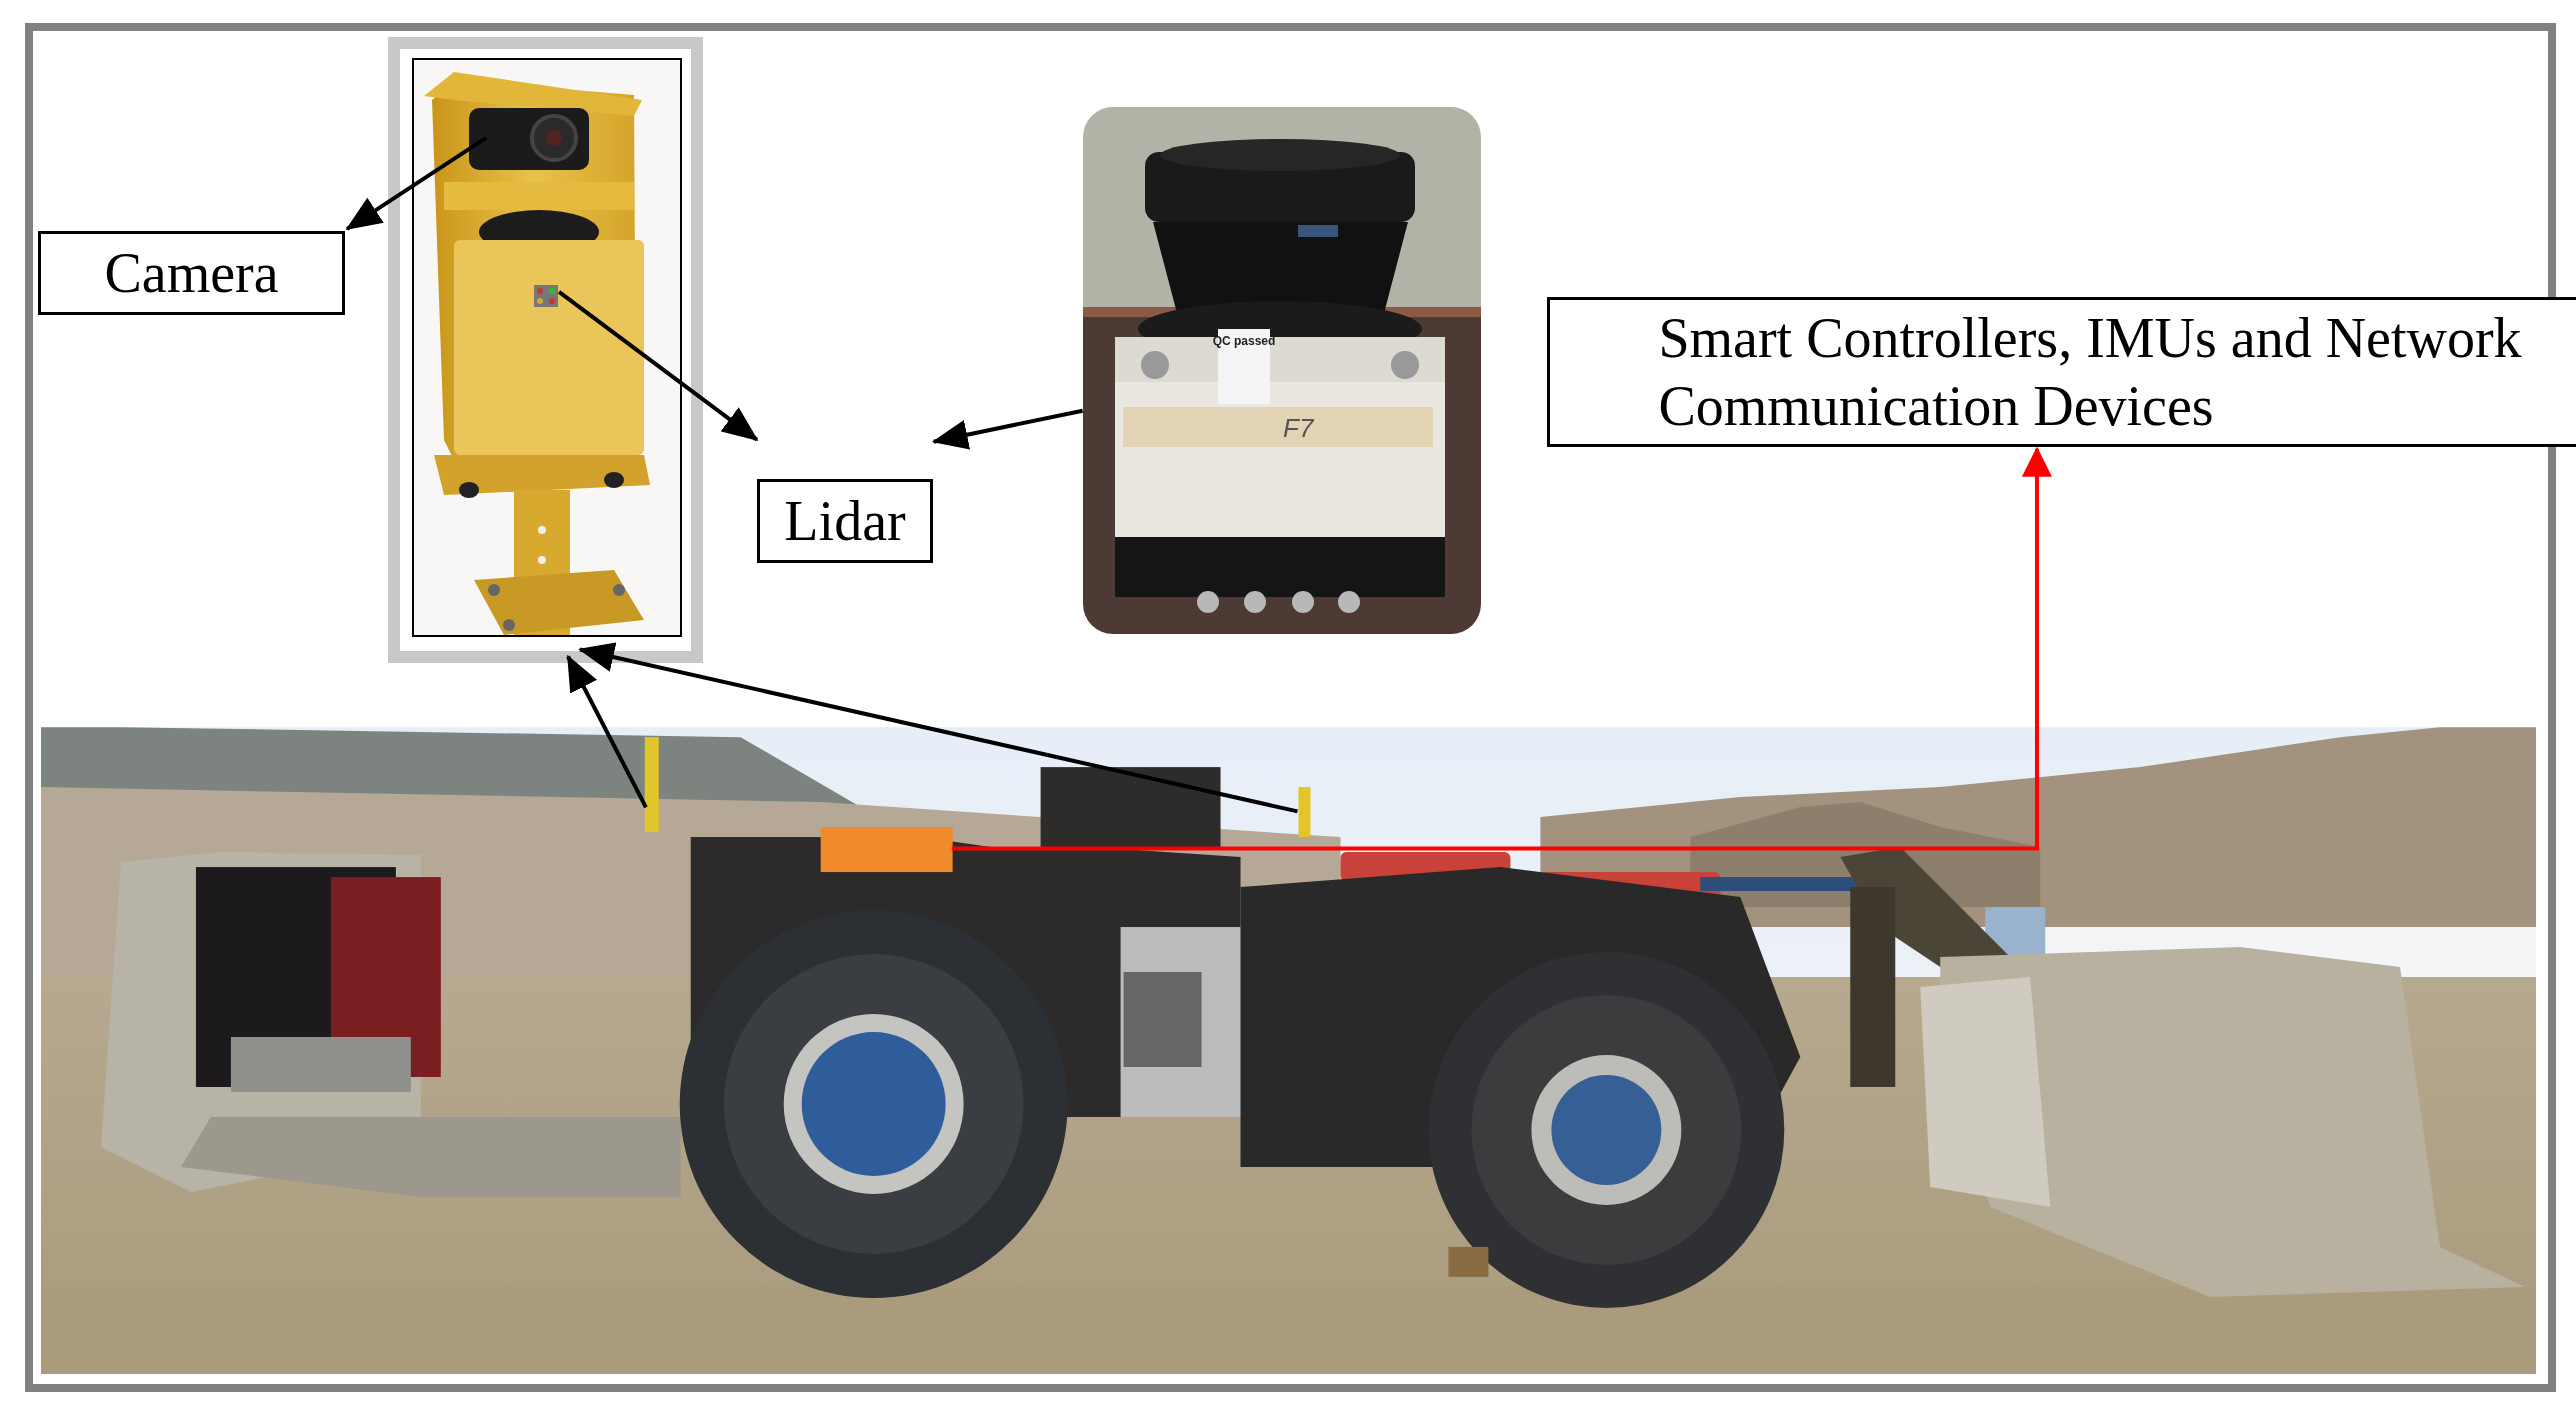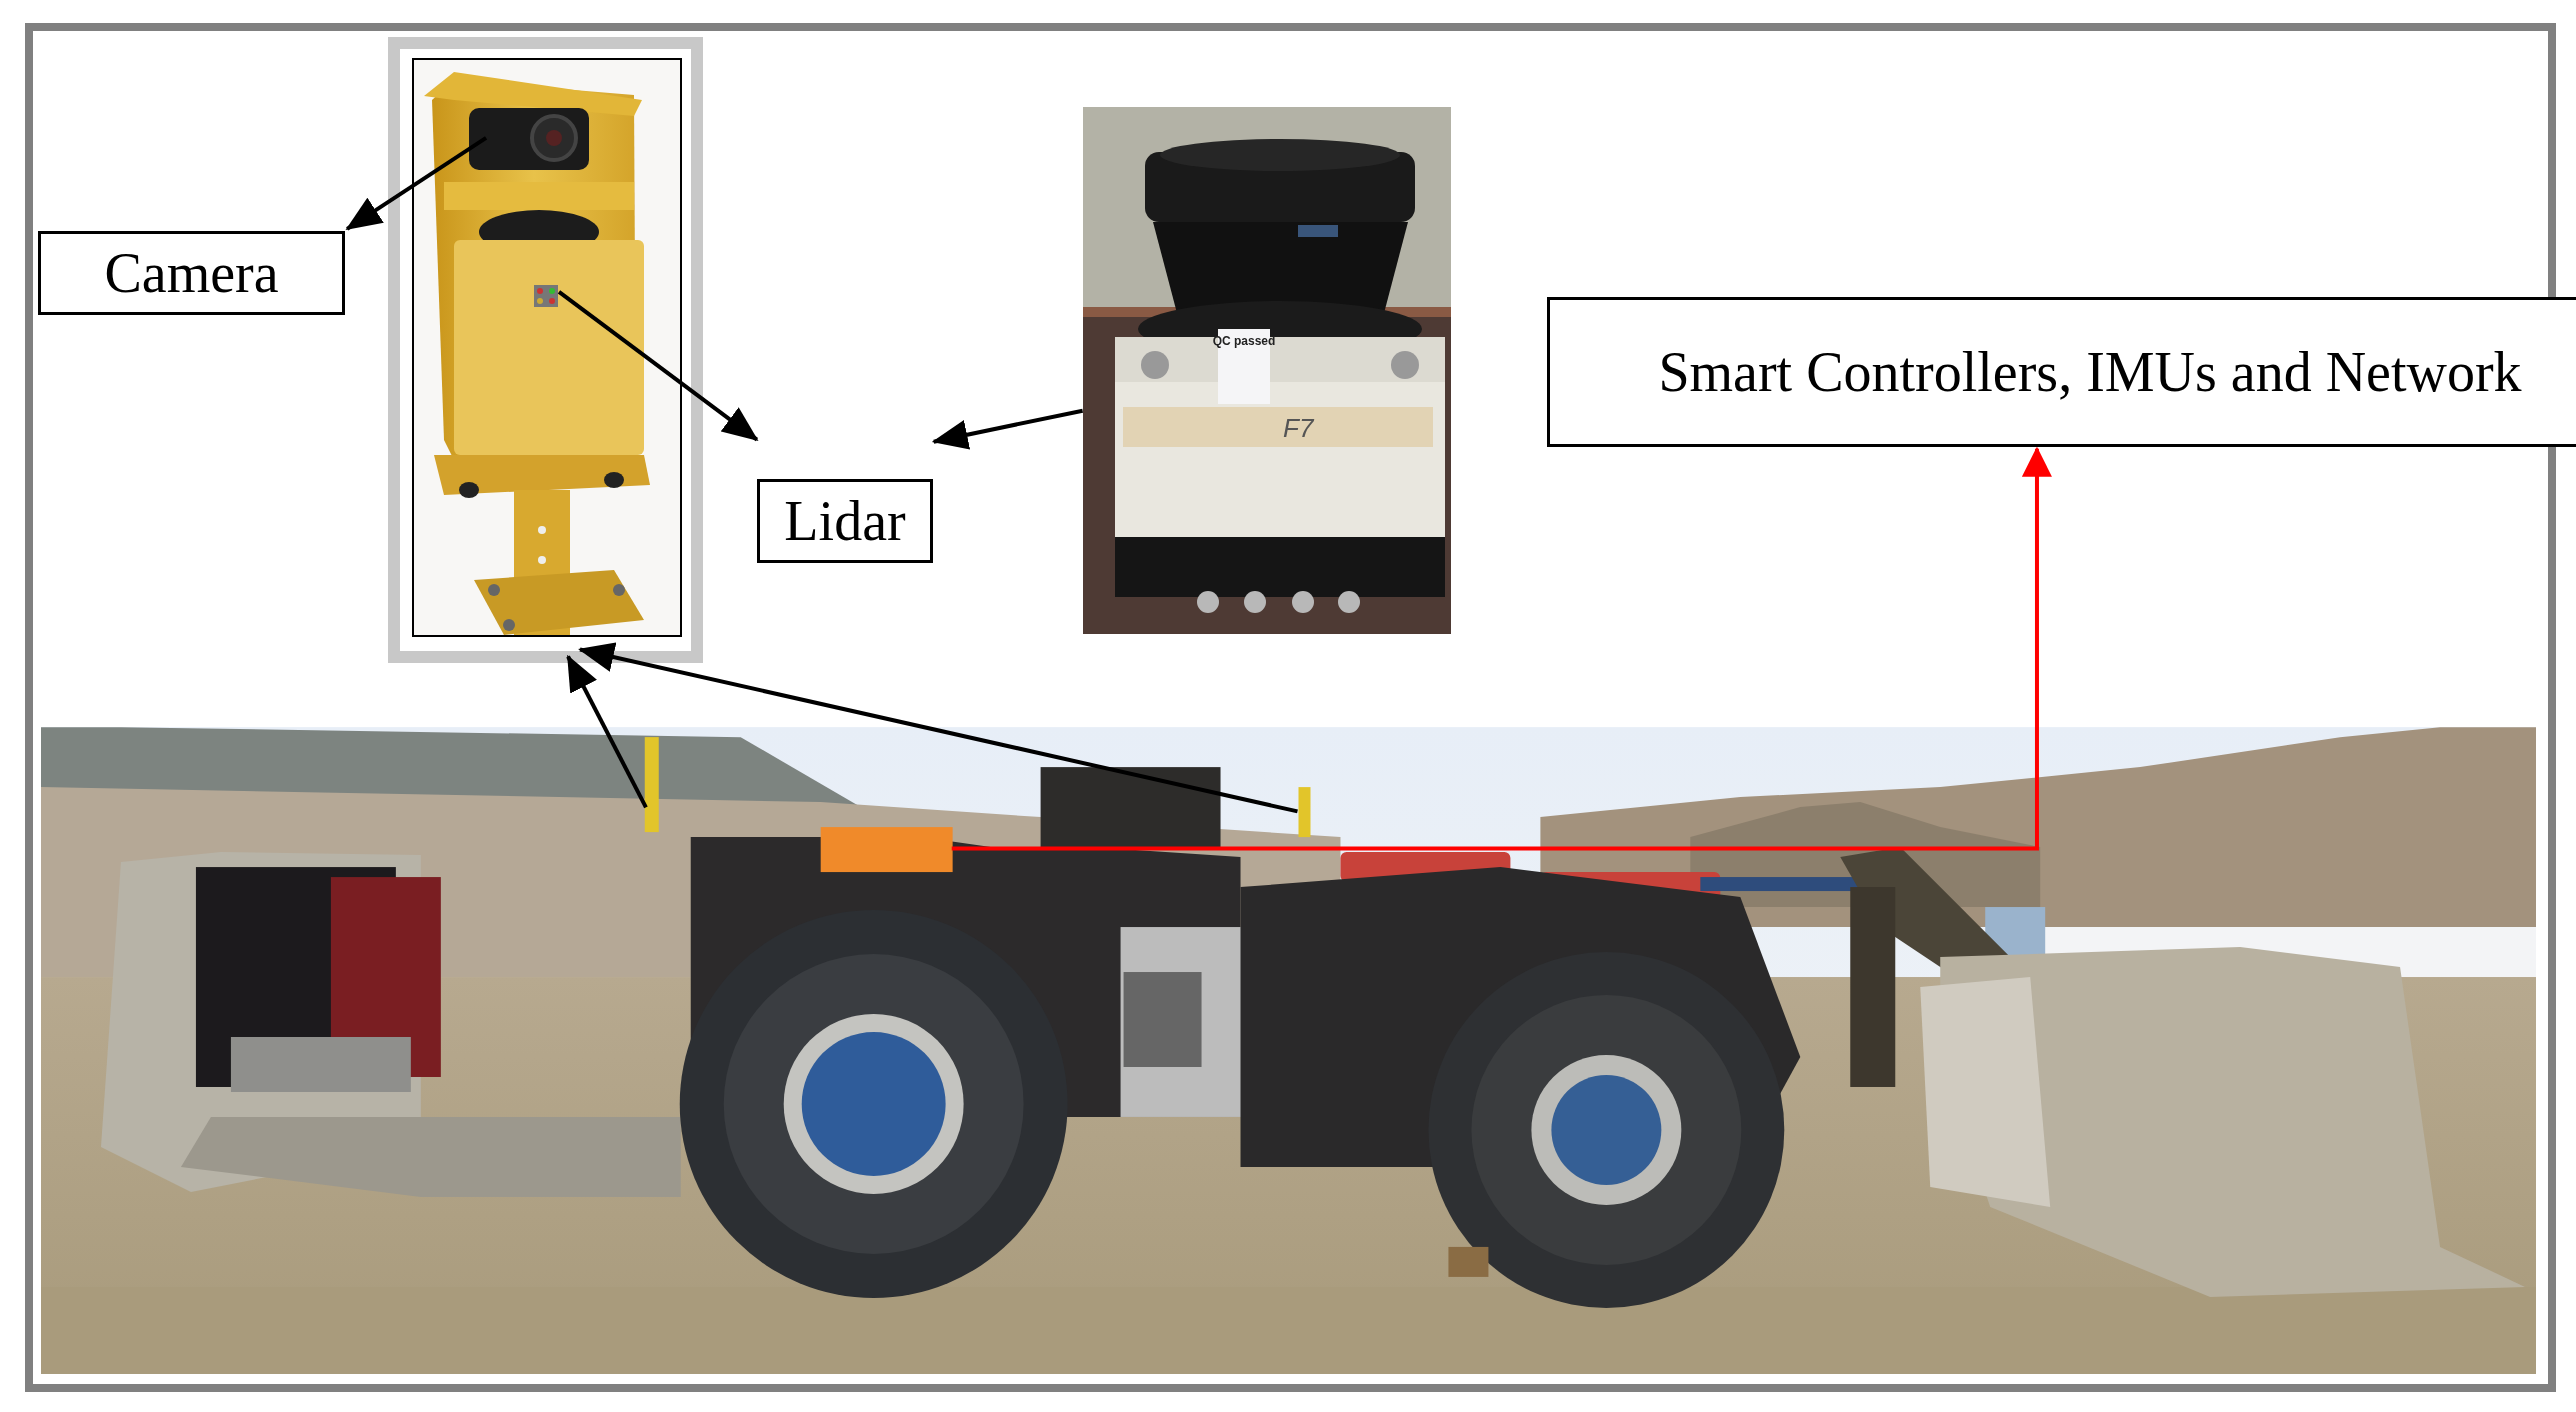--- a/index.html
+++ b/index.html
@@ -5,21 +5,21 @@
   html,body{margin:0;padding:0;background:#ffffff;}
   body{width:2576px;height:1412px;position:relative;overflow:hidden;font-family:"Liberation Serif","DejaVu Serif",serif;}
   .abs{position:absolute;}
   #outer-frame{left:25px;top:23px;width:2531px;height:1369px;box-sizing:border-box;border:8px solid #808080;background:#fff;}
   .label-box{position:absolute;box-sizing:border-box;border:3px solid #000;background:#fff;display:flex;align-items:center;justify-content:center;text-align:left;color:#000;font-family:"Liberation Serif","DejaVu Serif",serif;line-height:1.22;}
   #camera-label{left:38px;top:231px;width:307px;height:84px;font-size:56px;}
   #lidar-label{left:757px;top:441px;width:176px;height:84px;font-size:56px;margin-top:38px;}
   #controllers-label{left:1547px;top:297px;width:1086px;height:150px;font-size:56px;padding:17px 10px;}
   #sensor-frame{left:388px;top:37px;width:315px;height:626px;box-sizing:border-box;border:12px solid #c8c8c8;background:#fff;}
   #sensor-photo{left:412px;top:58px;width:270px;height:579px;box-sizing:border-box;border:2px solid #000;background:#f8f7f5;overflow:hidden;}
-  #lidar-photo{left:1083px;top:107px;width:368px;height:527px;overflow:hidden;}
+  #lidar-photo{left:1083px;top:107px;width:398px;height:527px;overflow:hidden;border-radius:30px;}
   #vehicle-photo{left:41px;top:727px;width:2495px;height:647px;overflow:hidden;}
   svg{display:block;}
   #overlay{left:0;top:0;width:2576px;height:1412px;pointer-events:none;}
 </style>
 </head>
 <body>
 
 <div id="outer-frame" class="abs"></div>
 
 <div id="sensor-frame" class="abs"></div>
@@ -172,20 +172,21 @@
 
 <div id="camera-label" class="label-box">
   <span>Camera</span>
 </div>
 <div id="lidar-label" class="label-box">
   <span>Lidar</span>
 </div>
 <div id="controllers-label" class="label-box">
   <div>
     <div>Smart Controllers, IMUs and Network</div>
+    <div>Communication Devices</div>
   </div>
 </div>
 
 <svg id="overlay" class="abs" width="2576" height="1412" viewBox="0 0 2577 1413">
   <defs>
     <marker id="ah-black" markerWidth="10" markerHeight="10" refX="9" refY="5" orient="auto" markerUnits="userSpaceOnUse" viewBox="0 0 10 10">
       <path d="M0,0 L10,5 L0,10 z" fill="#000"></path>
     </marker>
     <marker id="ah-black-lg" markerWidth="36" markerHeight="30" refX="34" refY="15" orient="auto" markerUnits="userSpaceOnUse">
       <path d="M0,0 L36,15 L0,30 z" fill="#000"></path>

